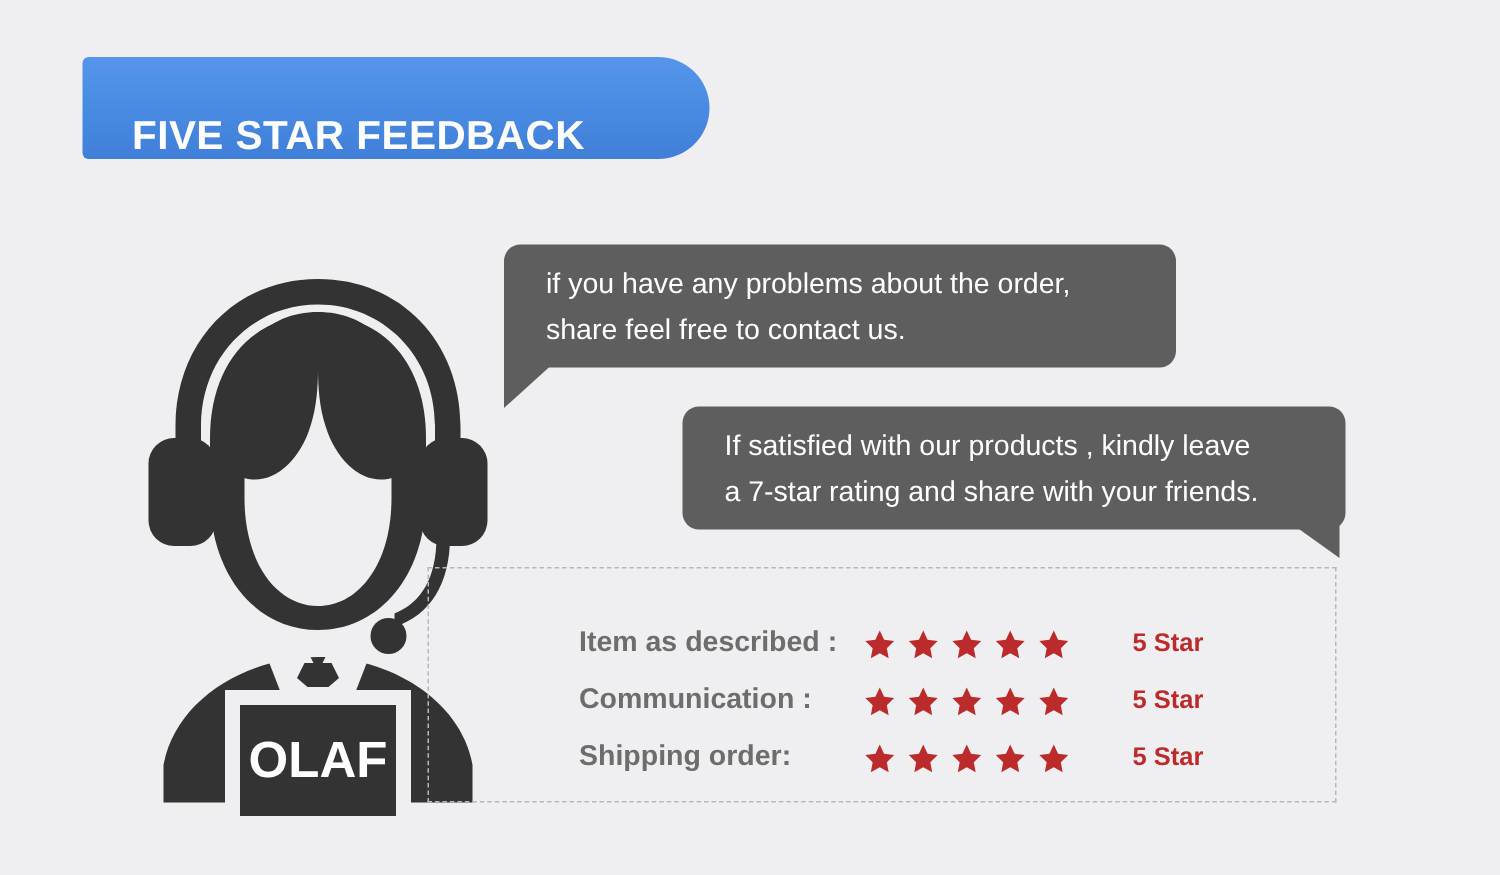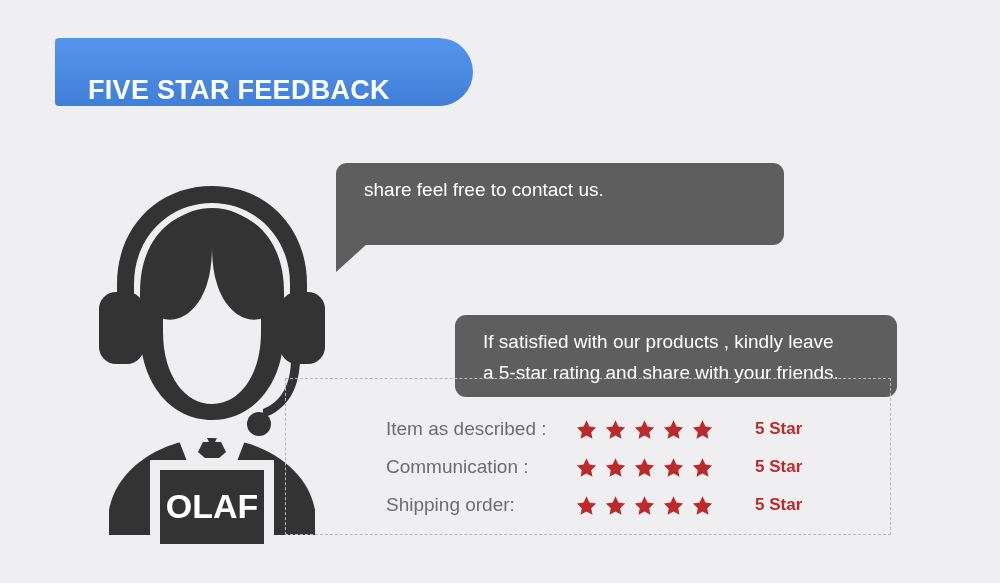--- a/index.html
+++ b/index.html
@@ -61,21 +61,20 @@
     width: 448px;
     height: 82px;
     padding: 11px 0 0 28px;
   }
   #bubble-2 {
     left: 455px;
     top: 271px;
     width: 442px;
     height: 82px;
     padding: 11px 0 0 28px;
-    margin-top: 44px;
   }
   .tail {
     position: absolute;
     width: 0;
     height: 0;
   }
   .tail-left {
     left: 336px;
     top: 234px;
     border-top: 38px solid #5e5e5e;
@@ -109,20 +108,21 @@
   .rating-row {
     display: flex;
     align-items: center;
     height: 38px;
   }
   .rating-label {
     width: 190px;
     color: #6d6d6d;
     font-size: 19px;
     white-space: nowrap;
+    font-weight: bold;
   }
   .rating-stars {
     width: 168px;
     display: flex;
     align-items: center;
     gap: 8px;
   }
   .star {
     display: block;
     width: 21px;
@@ -252,27 +252,28 @@
     </svg>
   </div>
   <div class="olaf-text">
     <svg width="235" height="365" viewBox="0 0 235 365" xmlns="http://www.w3.org/2000/svg">
       <text x="117" y="338" text-anchor="middle" font-family="Liberation Sans, sans-serif" font-size="34" font-weight="bold" fill="#ffffff">OLAF</text>
     </svg>
   </div>
 
   <div class="tail tail-left"></div>
   <div class="bubble" id="bubble-1">
+    <div class="bubble-line">if you have any problems about the order,</div>
     <div class="bubble-line">share feel free to contact us.</div>
   </div>
 
   <div class="tail tail-right"></div>
   <div class="bubble" id="bubble-2">
     <div class="bubble-line">If satisfied with our products , kindly leave</div>
-    <div class="bubble-line">a 5-star rating and share with your friends.</div>
+    <div class="bubble-line">a 7-star rating and share with your friends.</div>
   </div>
 
   <div class="ratings-box"></div>
 
   <div class="ratings">
 
     <div class="rating-row">
       <div class="rating-label">Item as described :</div>
       <div class="rating-stars">
         <svg class="star" viewBox="0 0 24 24">

